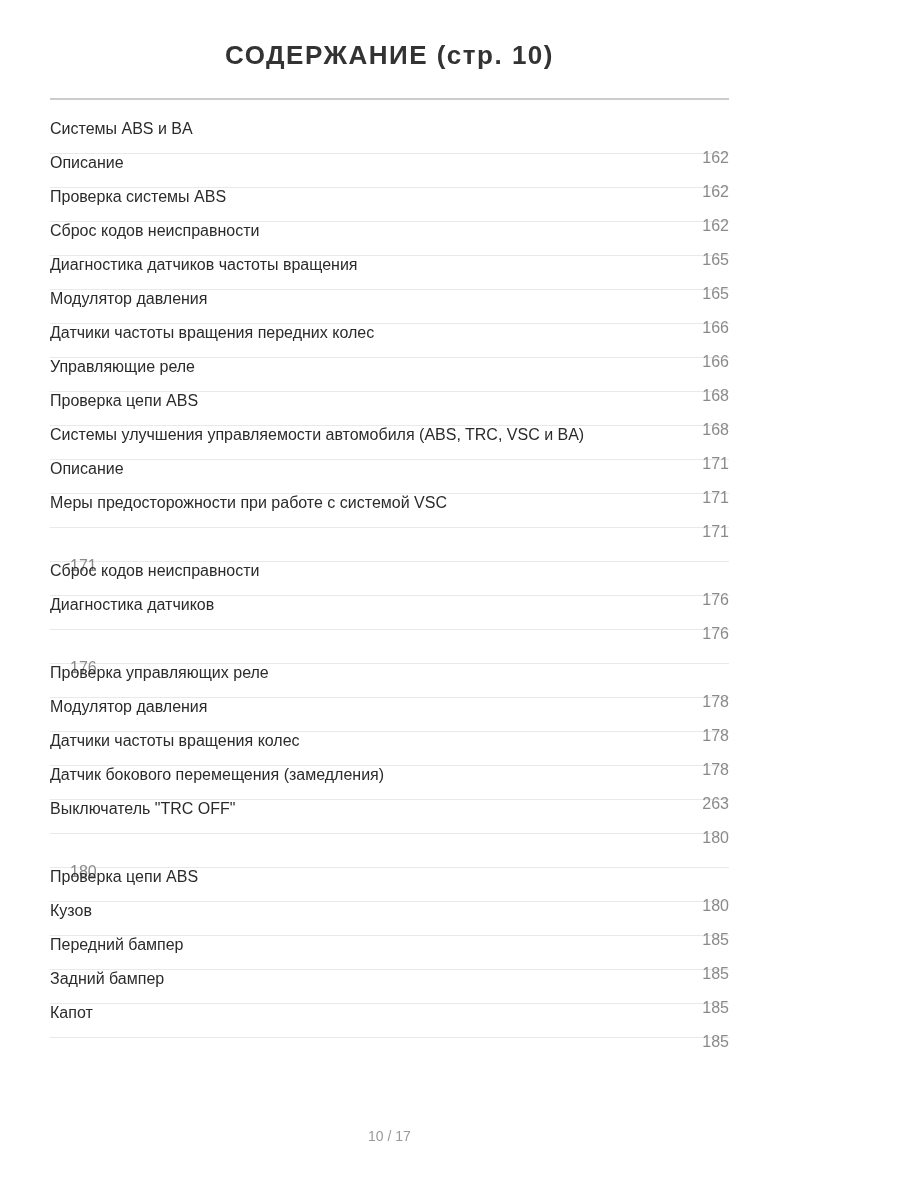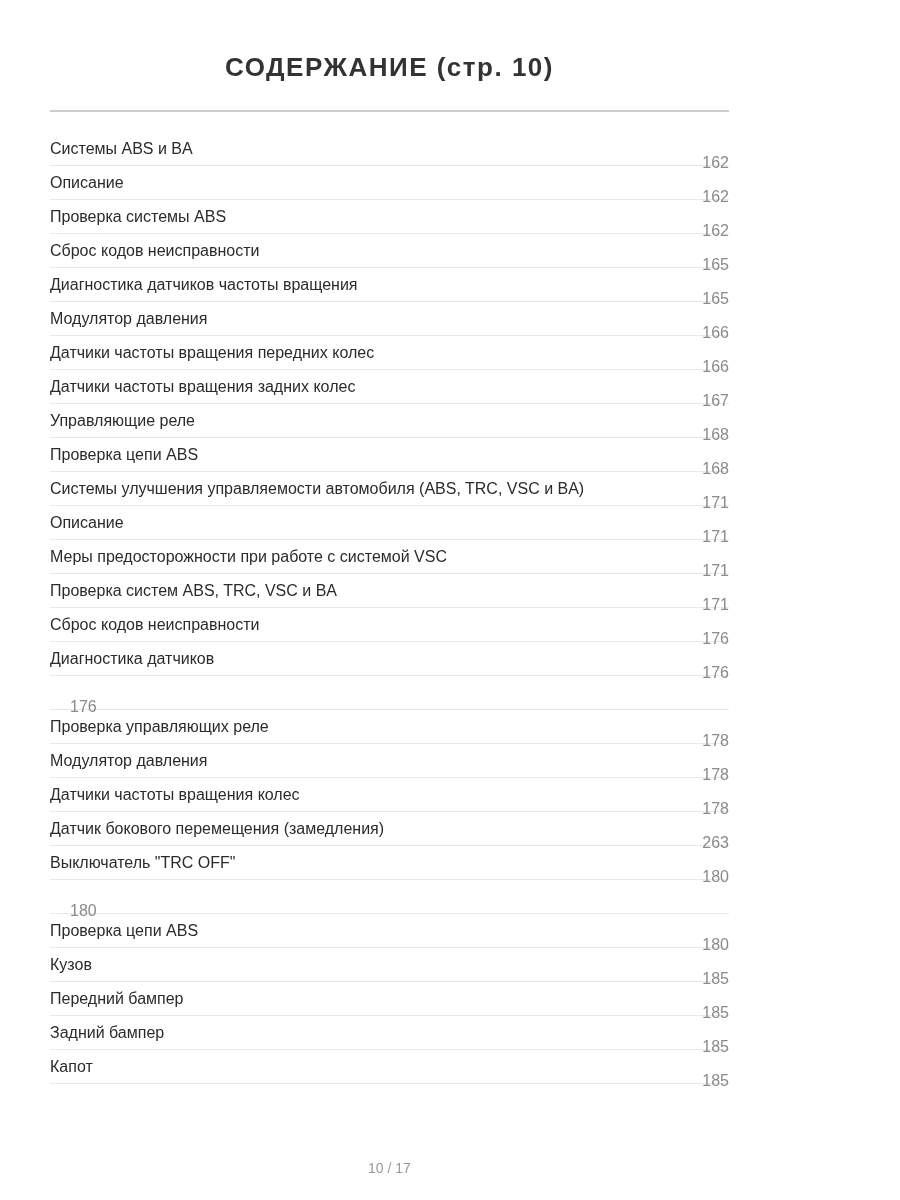--- a/index.html
+++ b/index.html
@@ -7,21 +7,21 @@
     width: 900px;
     height: 1200px;
     background: #ffffff;
     font-family: "Liberation Sans", "DejaVu Sans", sans-serif;
     overflow: hidden;
   }
   .doc {
     position: relative;
     width: 779px;
     height: 1200px;
-    padding: 12px 50px;
+    padding: 0 50px;
   }
   .title {
     padding-top: 40px;
     text-align: center;
     font-size: 26px;
     line-height: 1.2;
     font-weight: bold;
     letter-spacing: 1.5px;
     color: #333333;
   }
@@ -30,39 +30,38 @@
     background: #cccccc;
     margin-top: 27px;
   }
   .toc-list {
     margin-top: 20px;
   }
   .toc-row {
     height: 34px;
     display: flex;
     justify-content: space-between;
-    align-items: center;
     border-bottom: 1px solid #e9e9e9;
     font-size: 16px;
     cursor: pointer;
   }
   .toc-label {
     color: #2b2b2b;
     white-space: nowrap;
     overflow: hidden;
   }
   .toc-page {
     color: #8a8a8a;
     padding-left: 20px;
     flex-shrink: 0;
     margin-top: 29px;
   }
   .footer {
     position: absolute;
-    bottom: 24px;
+    bottom: 56px;
     left: 0;
     right: 0;
     text-align: center;
     font-size: 14px;
     color: #999999;
   }
 </style>
 </head>
 <body>
 
@@ -98,24 +97,20 @@
   <div class="toc-row">
     <span class="toc-label">Модулятор давления</span>
     <span class="toc-page">166</span>
   </div>
 
   <div class="toc-row">
     <span class="toc-label">Датчики частоты вращения передних колес</span>
     <span class="toc-page">166</span>
   </div>
 
-  <div class="toc-row">
-    <span class="toc-label">Датчики частоты вращения задних колес</span>
-    <span class="toc-page">167</span>
-  </div>
 
   <div class="toc-row">
     <span class="toc-label">Управляющие реле</span>
     <span class="toc-page">168</span>
   </div>
 
   <div class="toc-row">
     <span class="toc-label">Проверка цепи ABS</span>
     <span class="toc-page">168</span>
   </div>
@@ -129,21 +124,20 @@
     <span class="toc-label">Описание</span>
     <span class="toc-page">171</span>
   </div>
 
   <div class="toc-row">
     <span class="toc-label">Меры предосторожности при работе с системой VSC</span>
     <span class="toc-page">171</span>
   </div>
 
   <div class="toc-row">
-    <span class="toc-label">Проверка систем ABS, TRC, VSC и BA</span>
     <span class="toc-page">171</span>
   </div>
 
   <div class="toc-row">
     <span class="toc-label">Сброс кодов неисправности</span>
     <span class="toc-page">176</span>
   </div>
 
   <div class="toc-row">
     <span class="toc-label">Диагностика датчиков</span>

